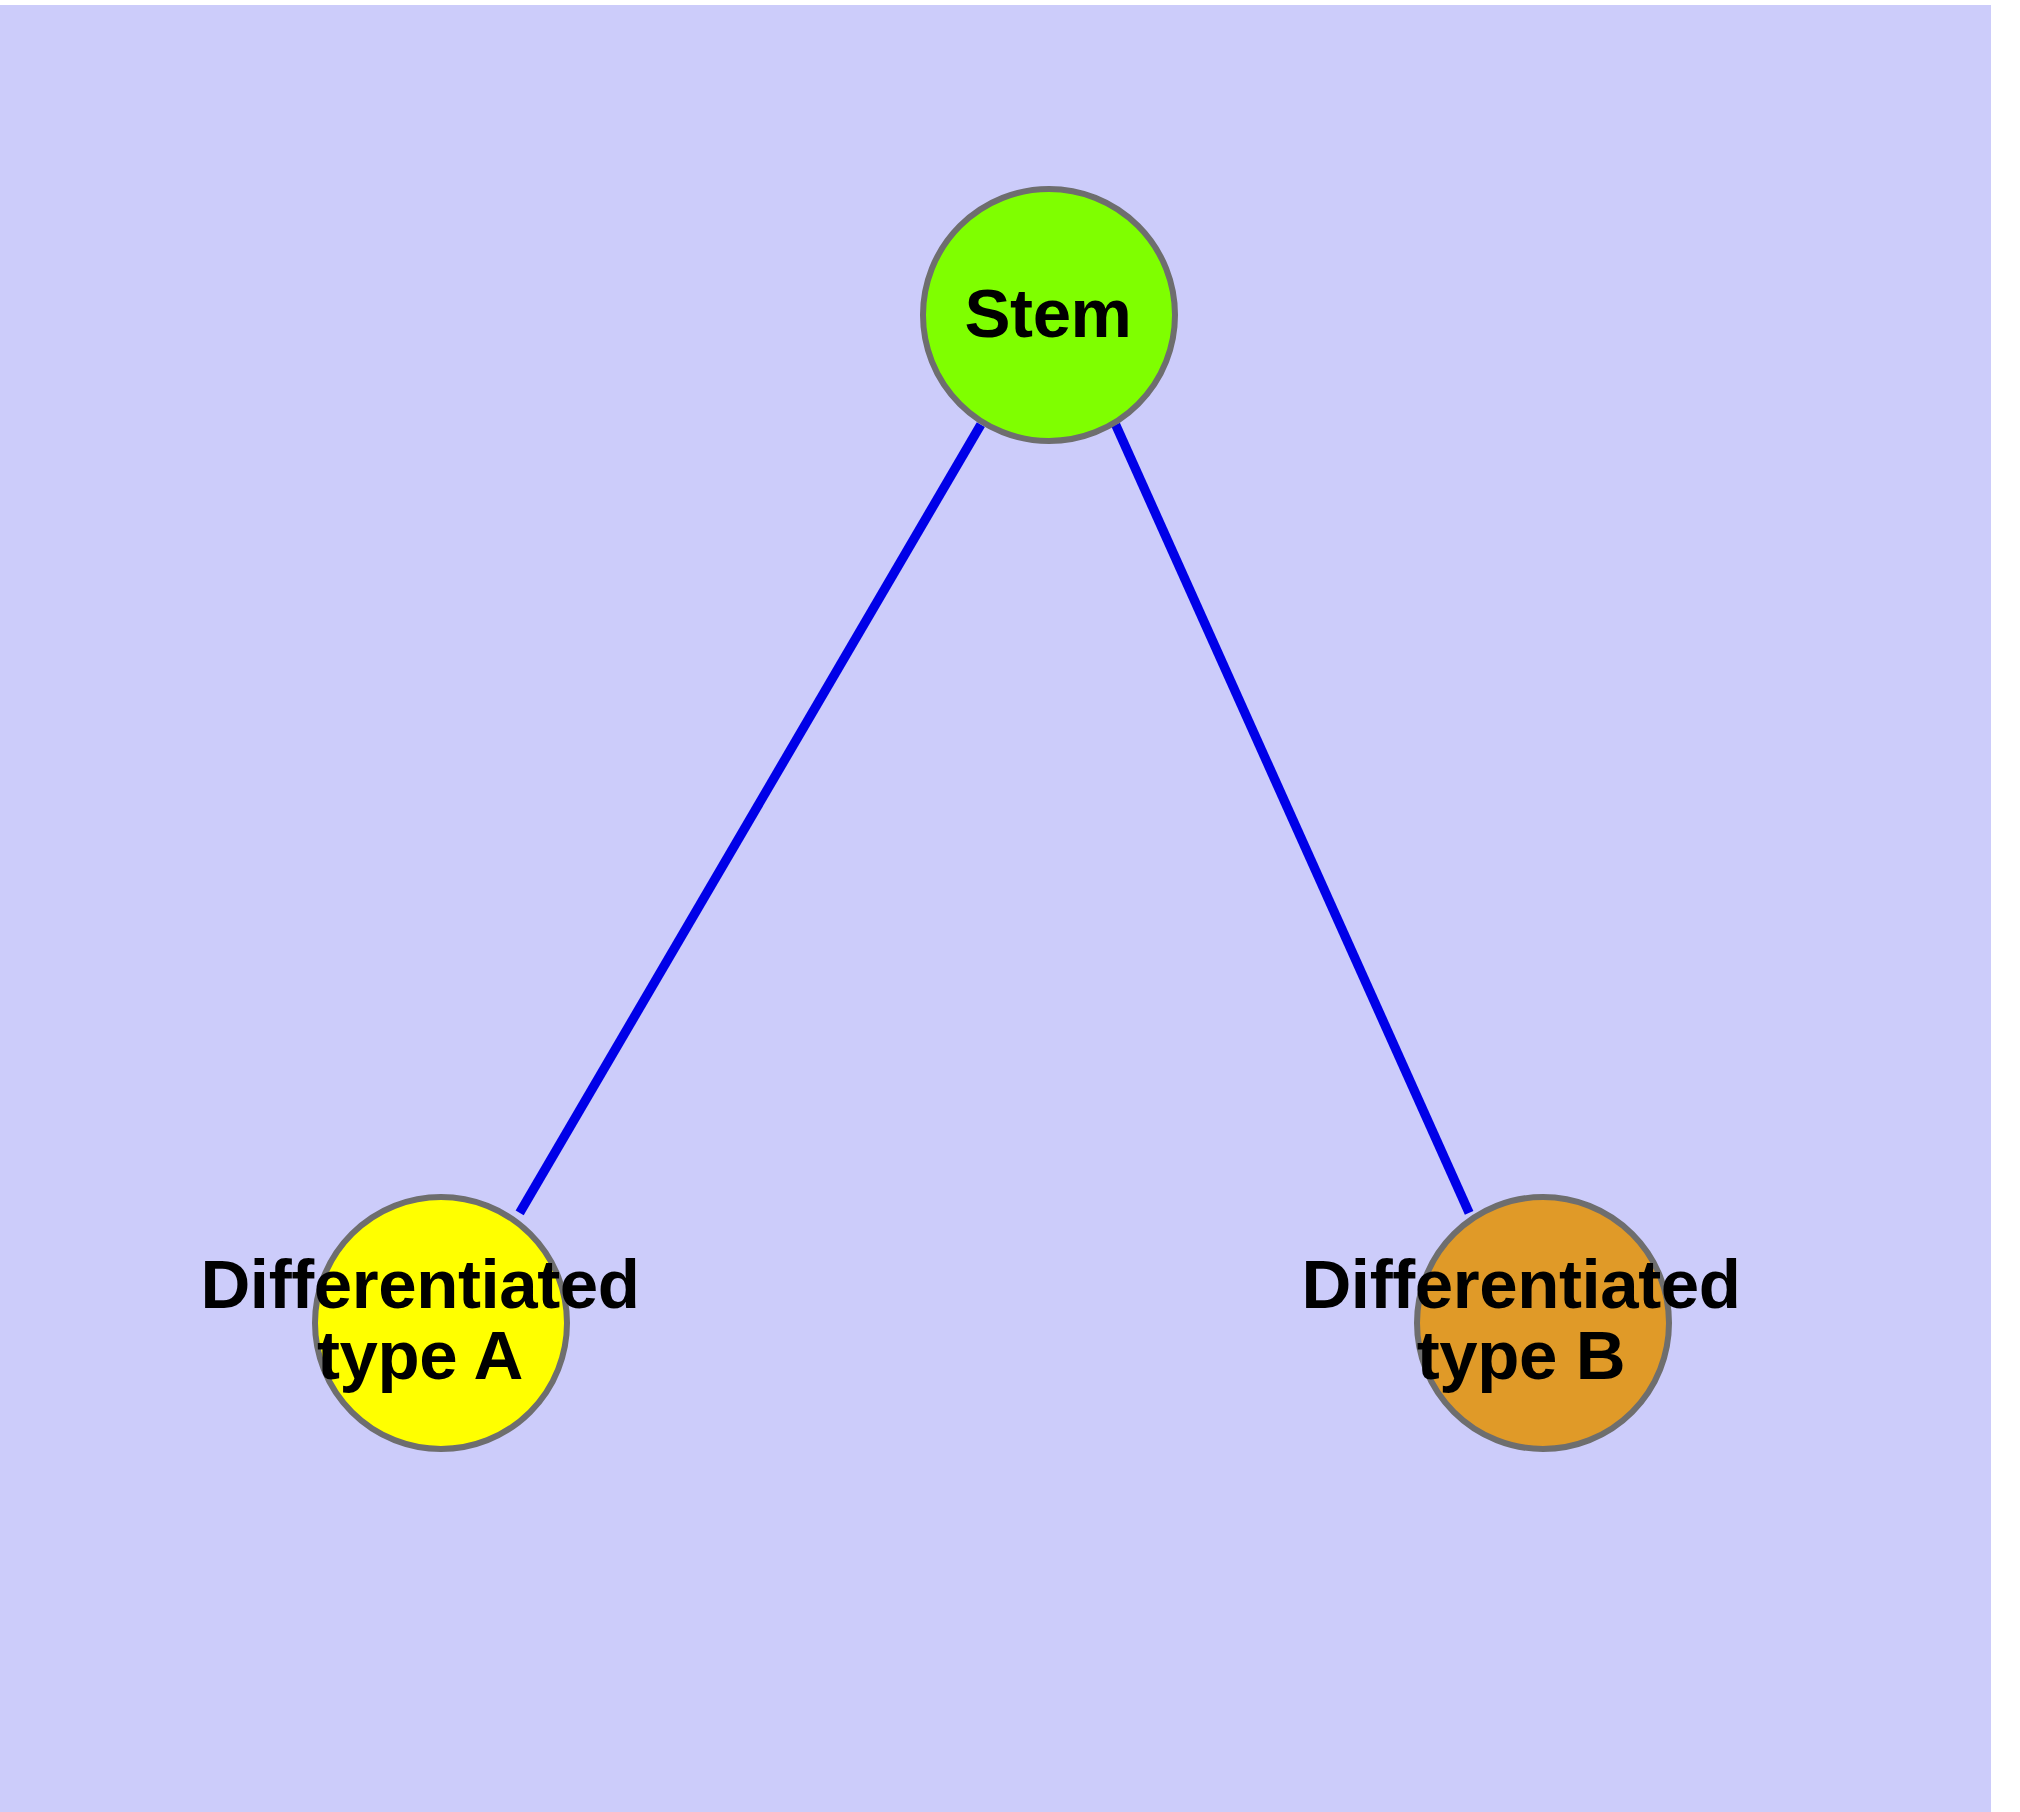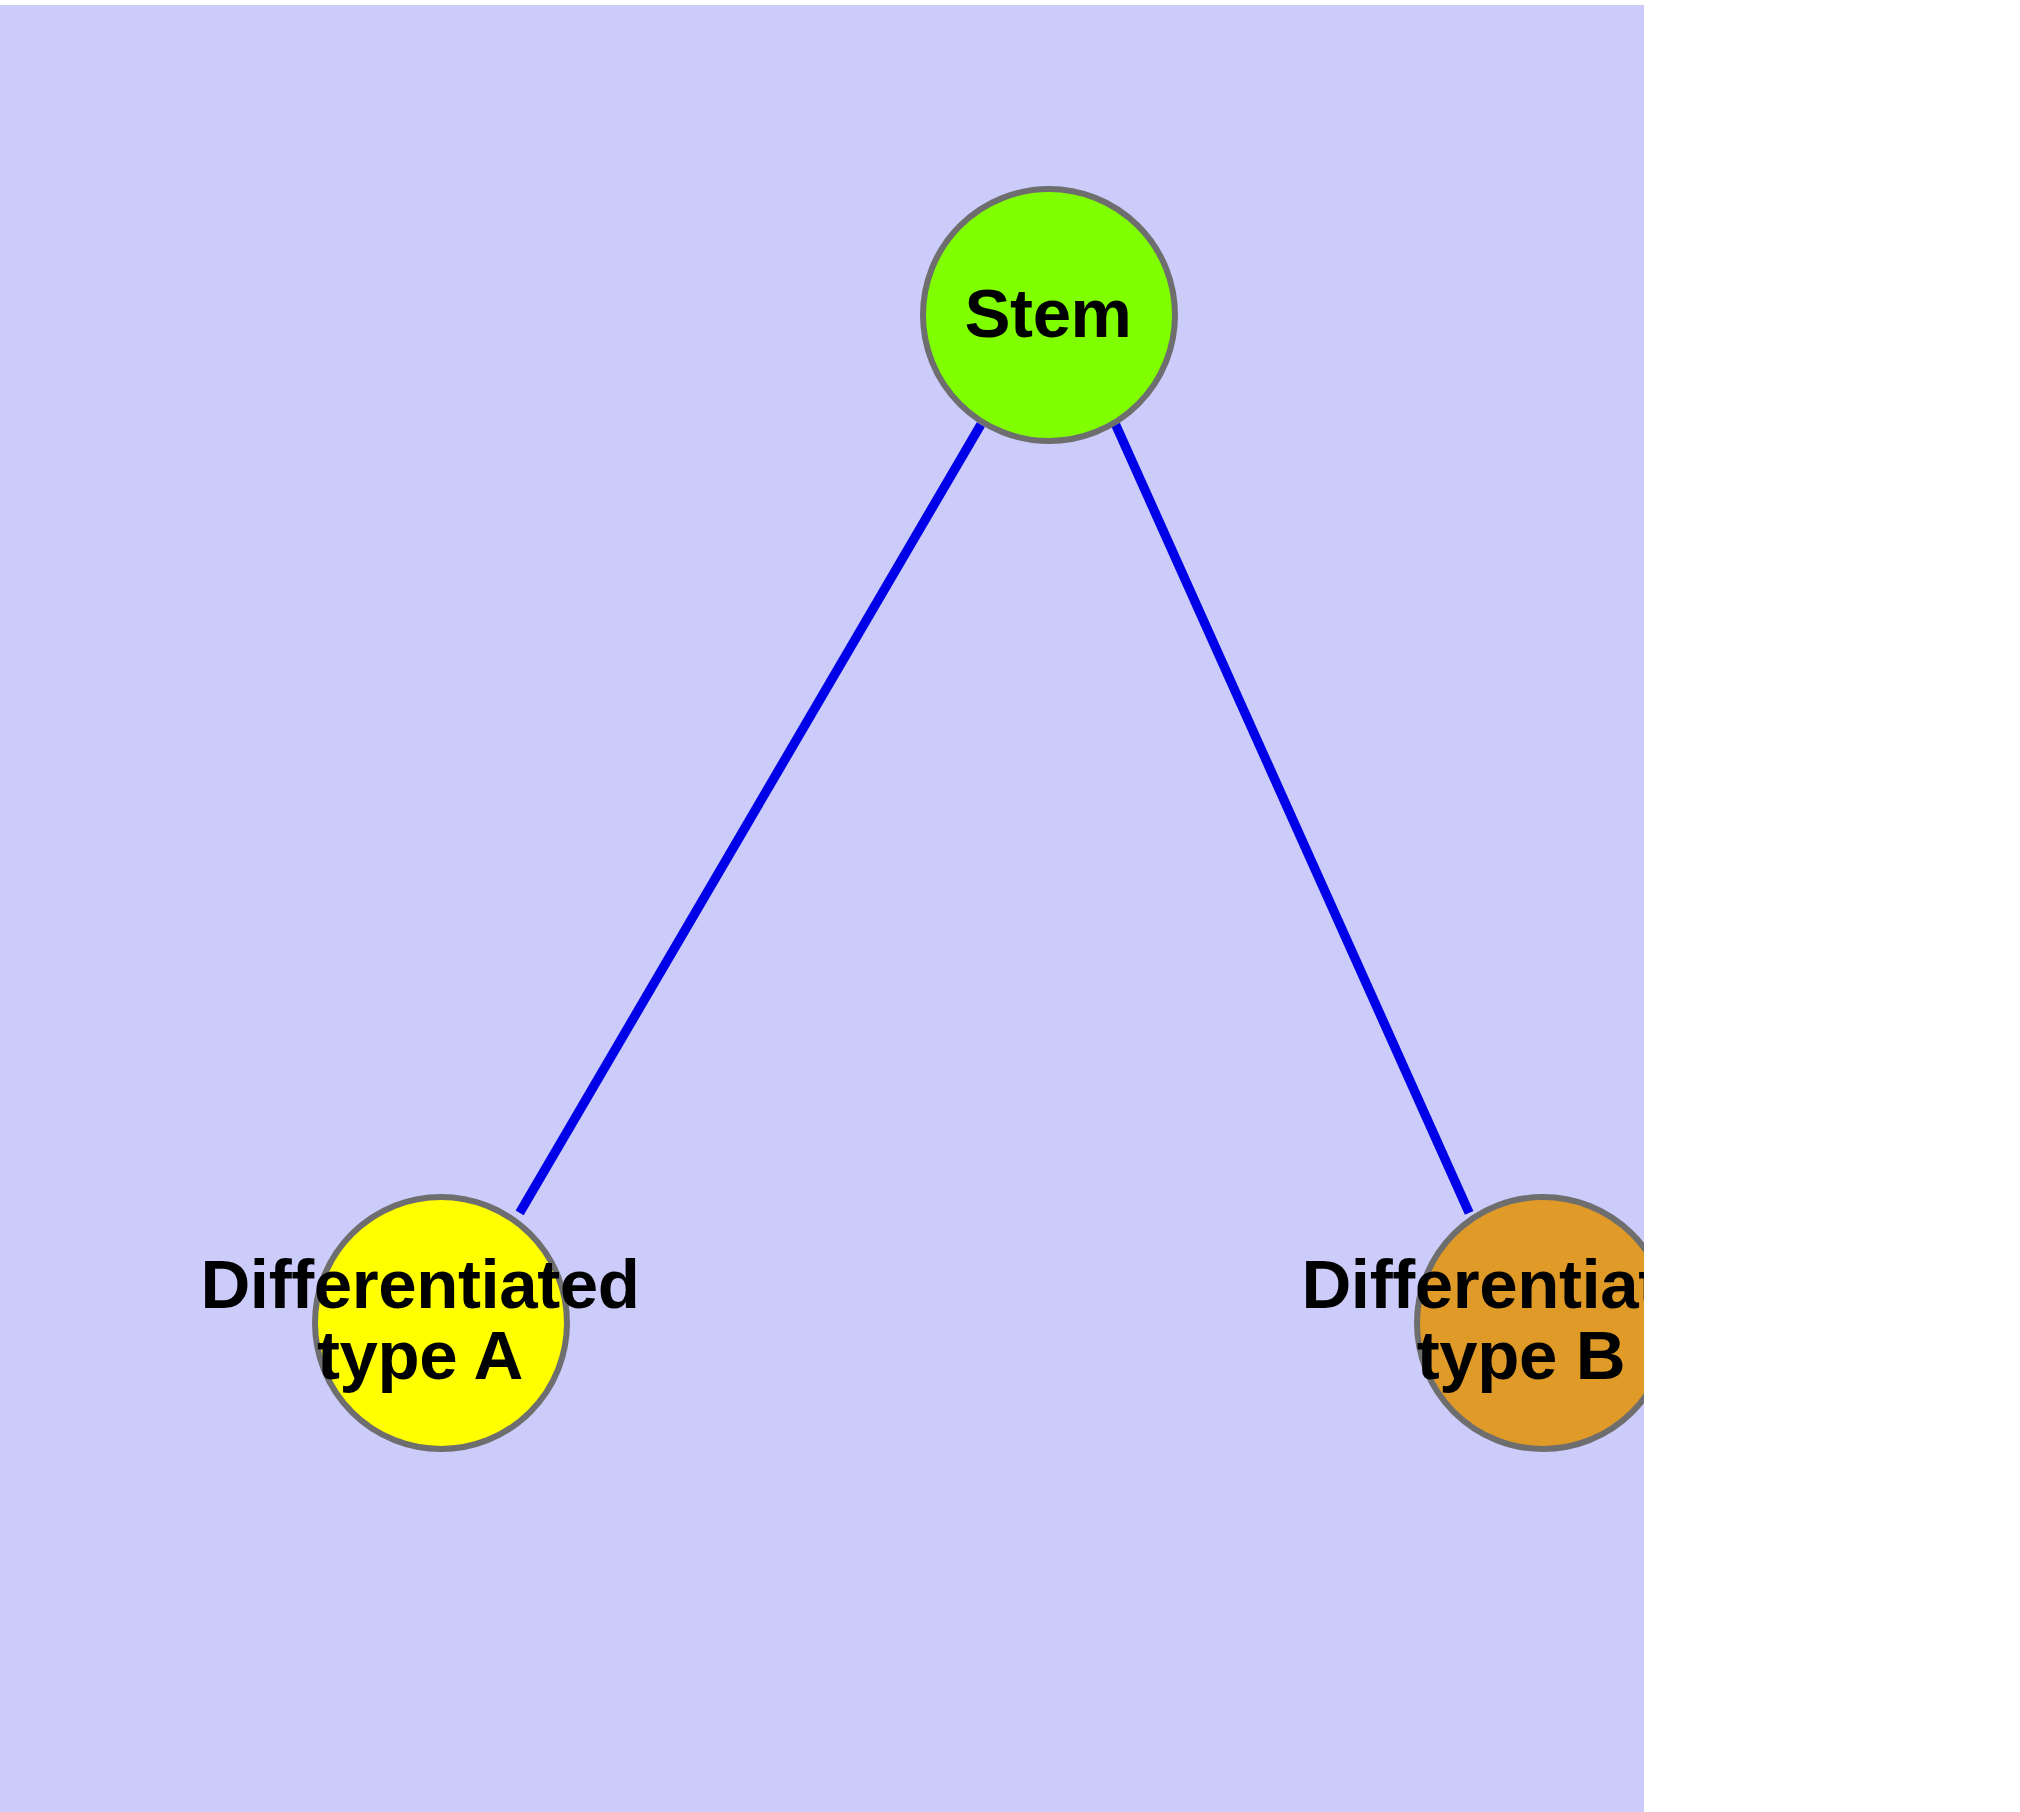--- a/index.html
+++ b/index.html
@@ -46,21 +46,21 @@
     text-align: center;
     white-space: pre;
     letter-spacing: -0.4px;
     transform: translate(-50%, -50%);
     pointer-events: none;
   }
 </style>
 </head>
 <body>
 
-<div id="stage" style="width: 1644px; height: 1812px; background: rgb(255, 255, 255);">
+<div id="stage" style="width: 1991px; height: 1812px; background: rgb(255, 255, 255);">
 
   <div id="canvas-bg" style="background: rgb(204, 204, 250);"></div>
 
   <svg id="edge-layer" viewBox="0 0 2384 2138" preserveAspectRatio="none" xmlns="http://www.w3.org/2000/svg">
     <g id="edges-group">
         <line x1="1157" y1="501" x2="613" y2="1431" stroke="#0000e8" stroke-width="11" stroke-linecap="butt"></line>
         <line x1="1316" y1="501" x2="1733" y2="1431" stroke="#0000e8" stroke-width="11" stroke-linecap="butt"></line>
       </g>
   </svg>
 

